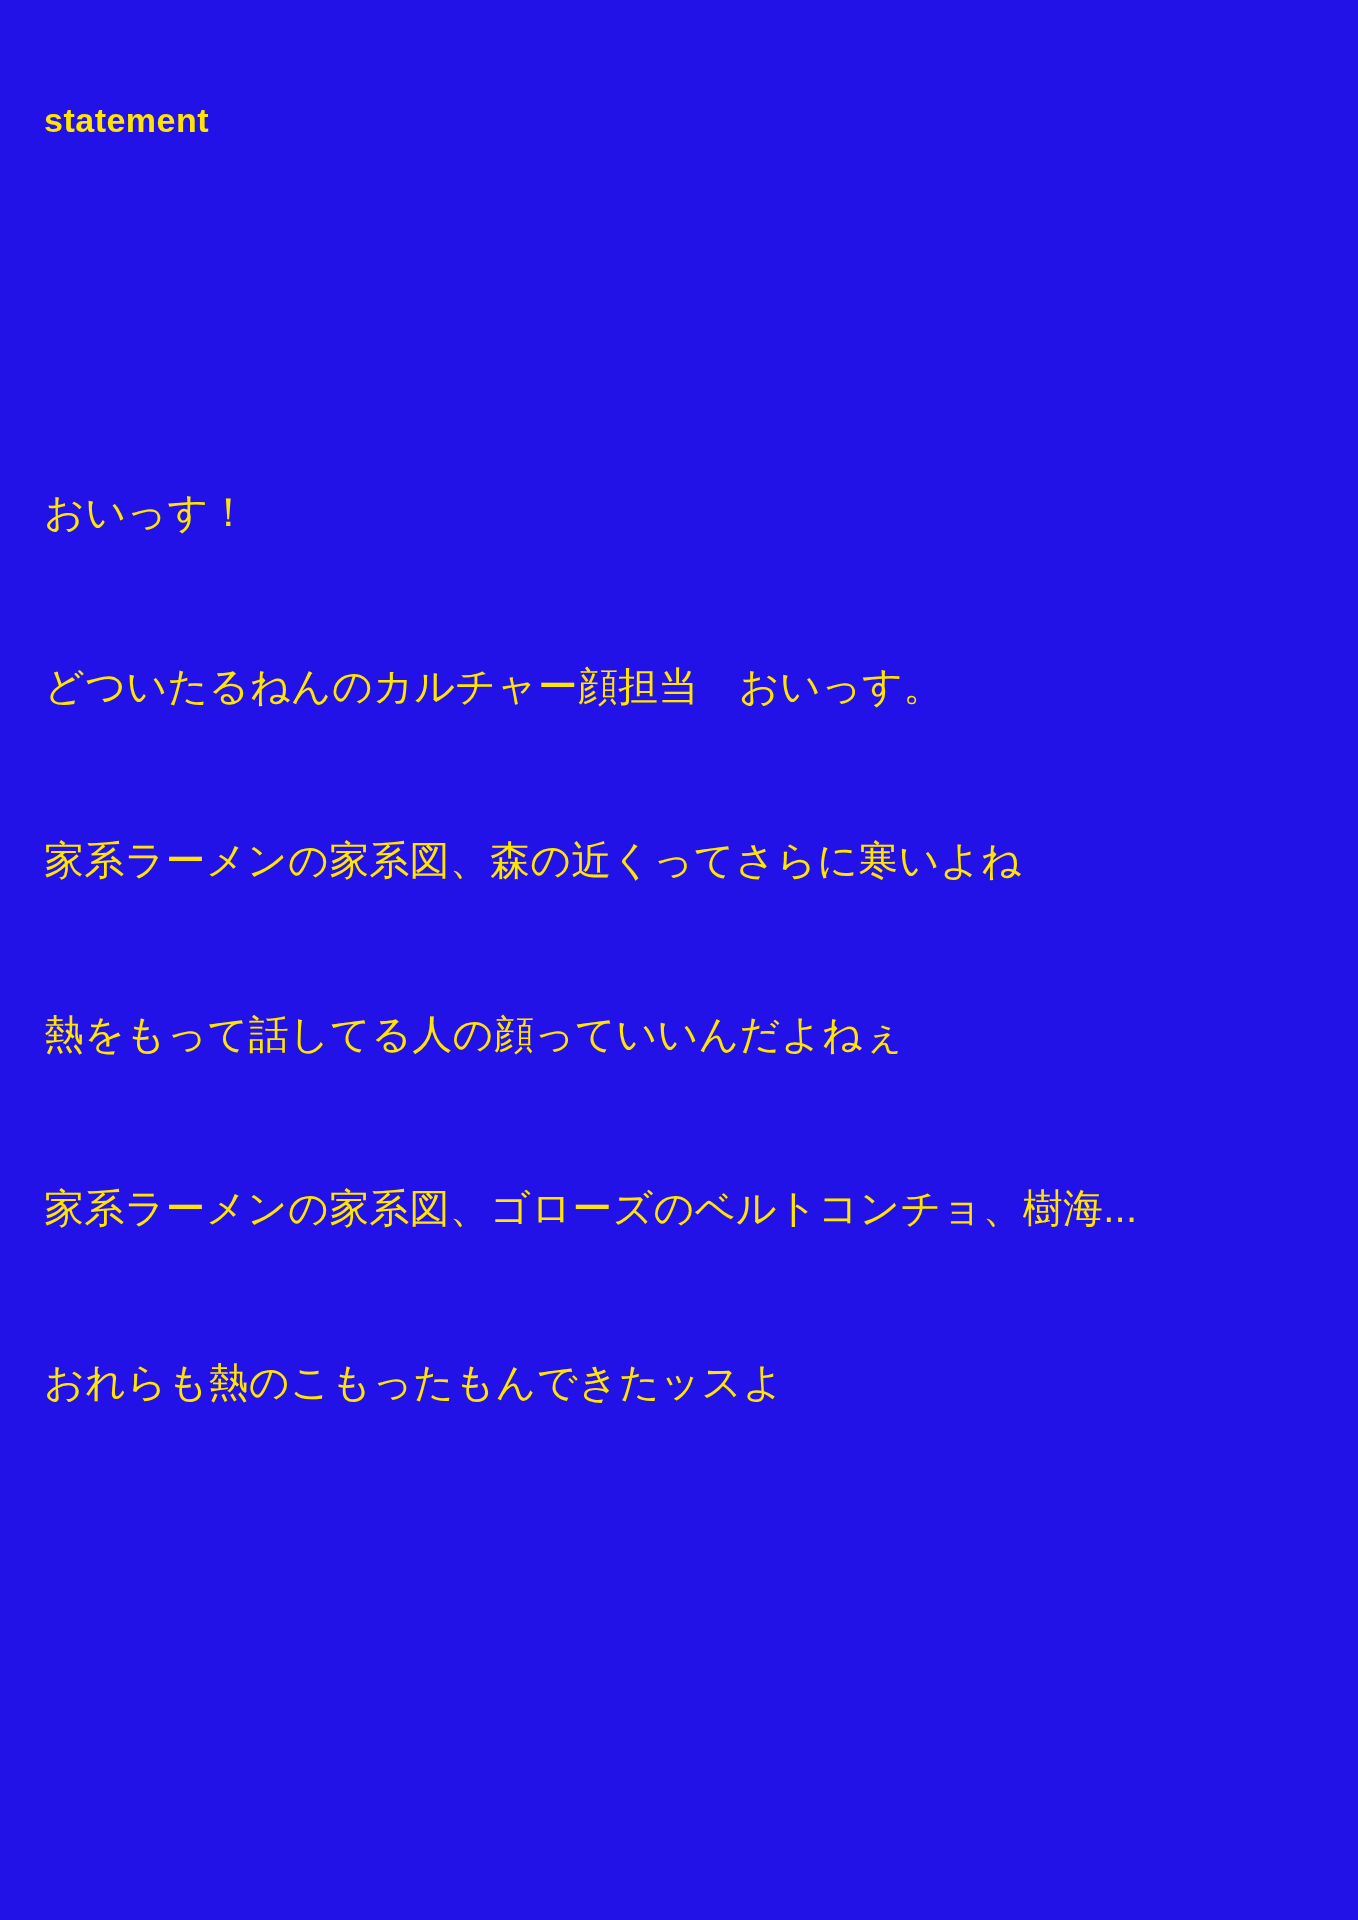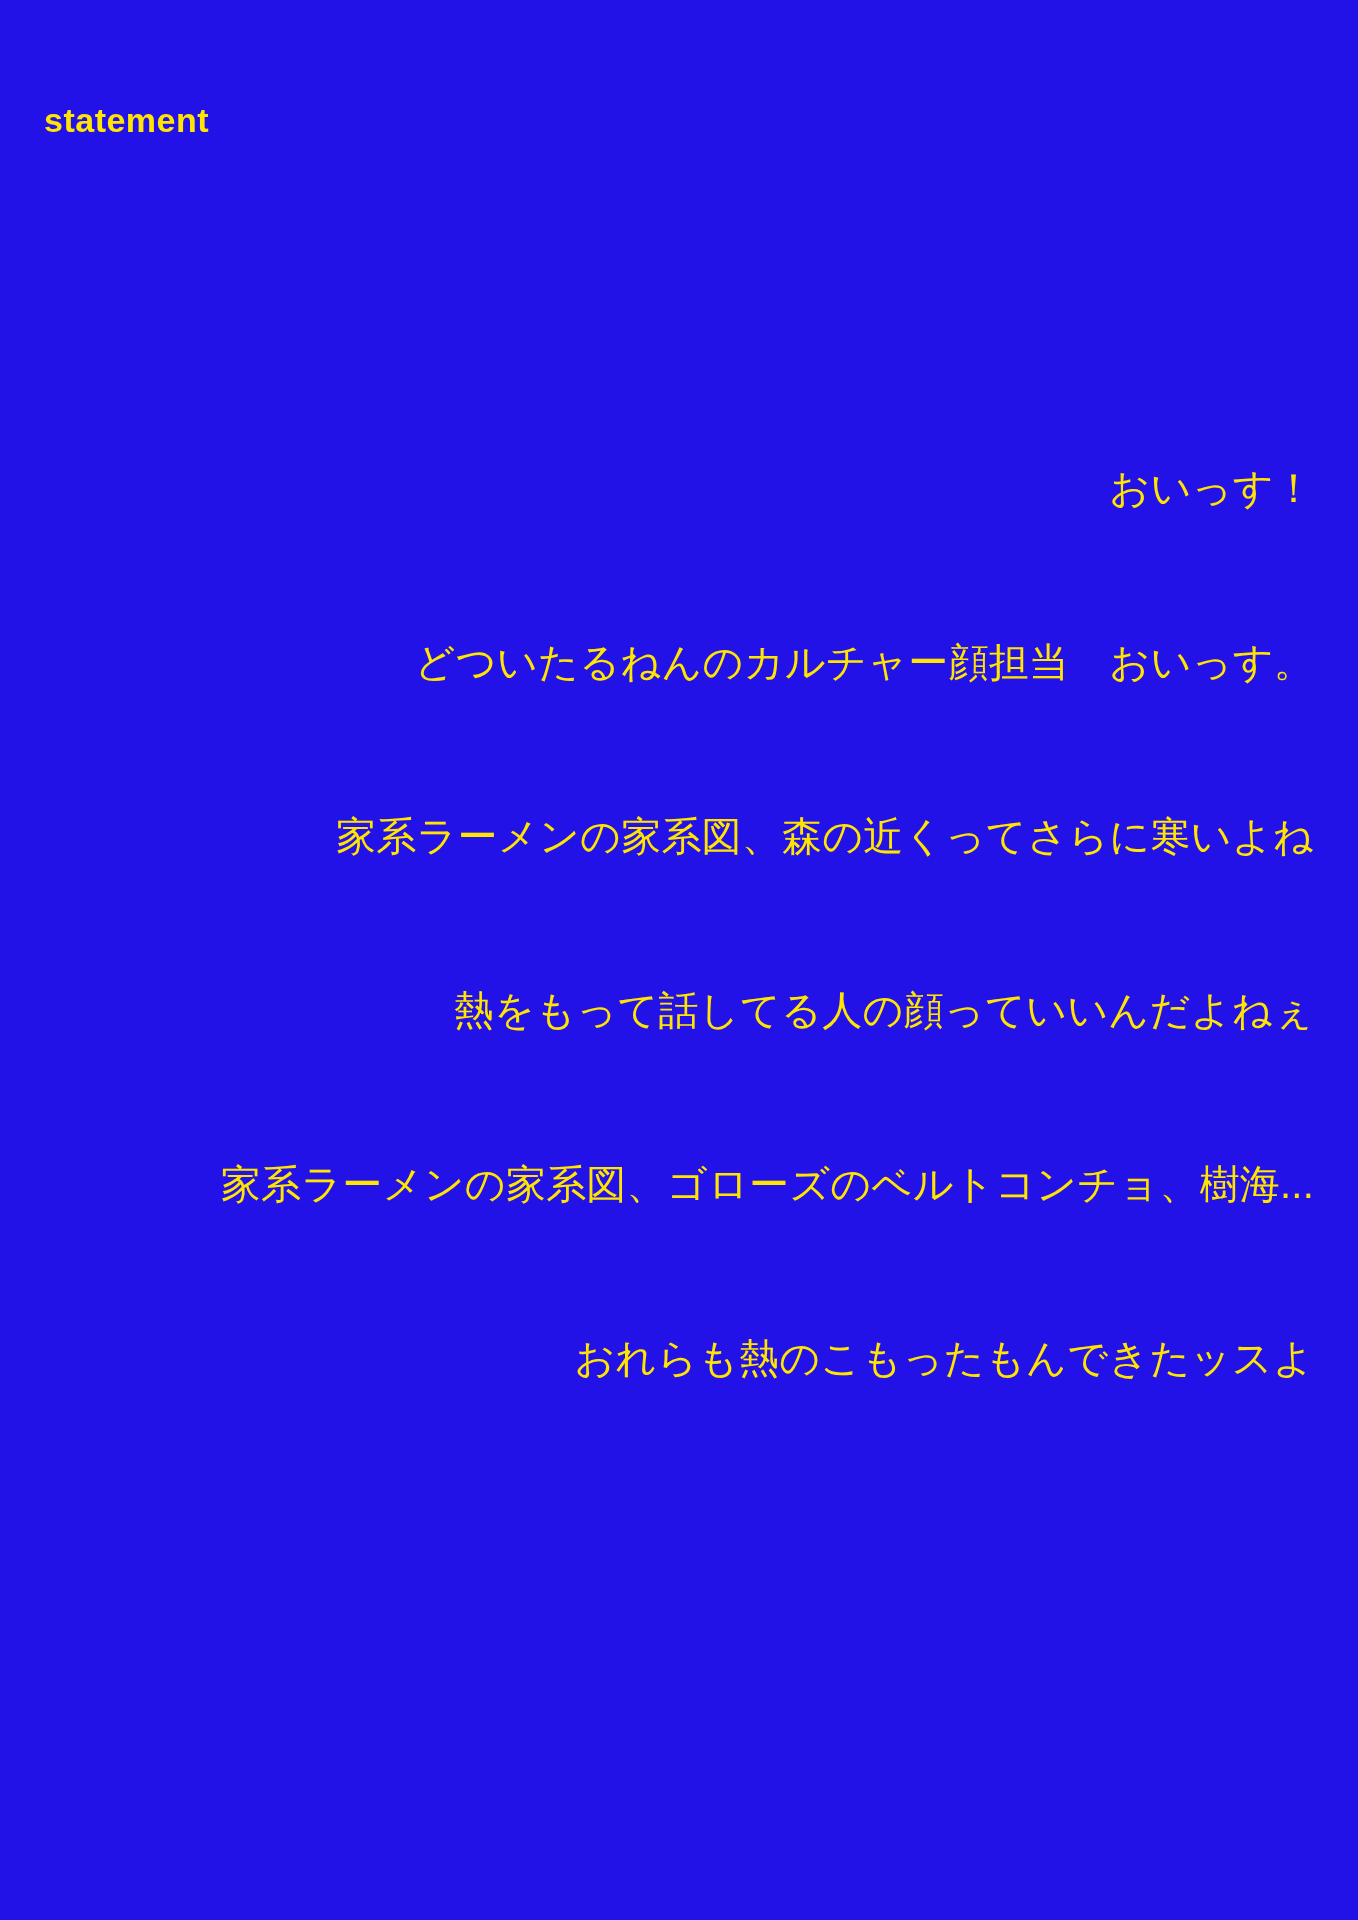--- a/index.html
+++ b/index.html
@@ -19,34 +19,33 @@
     height: 1920px;
     box-sizing: border-box;
     padding: 100px 44px 0 44px;
   }
   .heading {
     color: #ffe500;
     font-size: 34px;
     font-weight: bold;
     letter-spacing: 0.5px;
     line-height: 1.2;
-    margin: 0 0 28px 0;
+    margin: 0 0 52px 0;
   }
   .body-text {
     color: #ffe500;
     font-size: 40px;
     font-weight: 500;
     line-height: 1.45;
     letter-spacing: 0.2px;
     white-space: pre-wrap;
     word-break: break-all;
   }
   .para {
     margin: 0 0 40px 0;
-    text-align: right;
   }
   .para:last-child {
     margin-bottom: 0;
   }
   .line {
     display: block;
   }
 </style>
 </head>
 <body>

